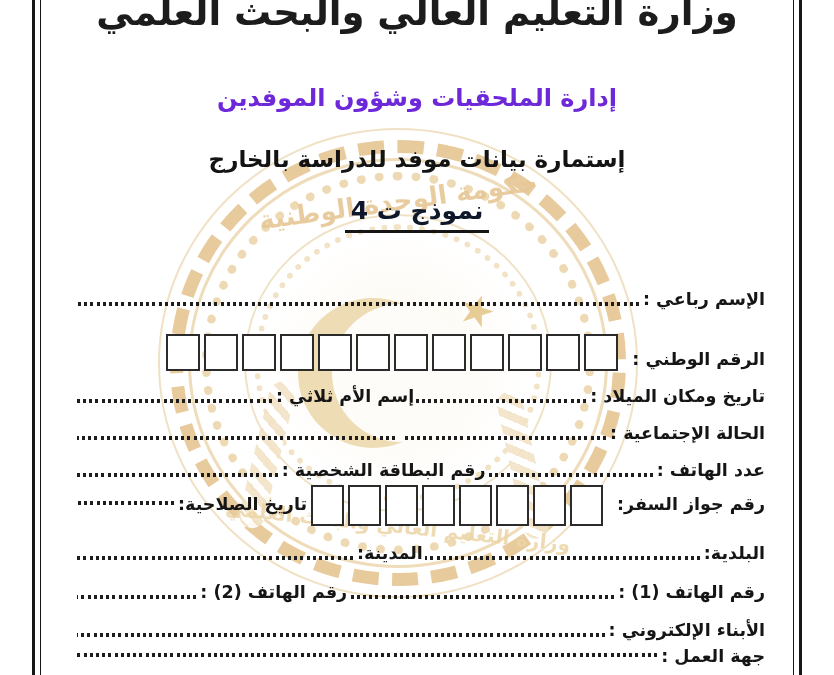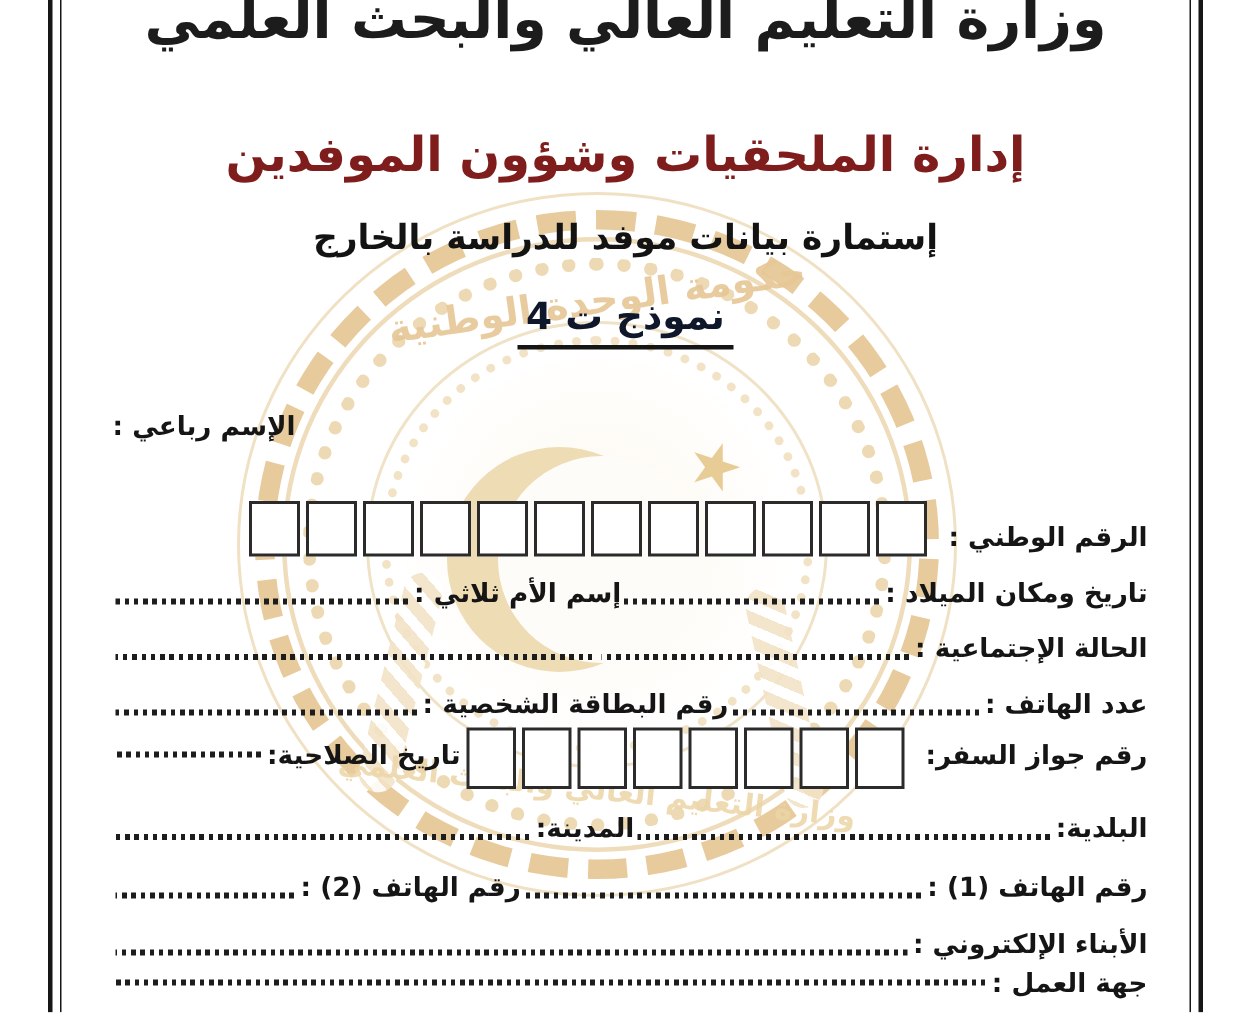--- a/index.html
+++ b/index.html
@@ -32,37 +32,37 @@
   .ribbon{position:absolute;width:26px;height:150px;border-radius:14px;
     background:repeating-linear-gradient(35deg,#f2e3c6 0 8px,#ffffff 8px 15px);opacity:.9;}
   .ribbon.rb1{left:96px;top:252px;transform:rotate(14deg);}
   .ribbon.rb2{left:352px;top:262px;transform:rotate(-12deg);}
 
   
   .content{position:relative;z-index:2;}
   .calligraphy{position:absolute;top:-10px;left:0;right:0;text-align:center;
     font-family:"DejaVu Serif","DejaVu Sans",serif;font-size:37px;font-weight:bold;color:#1c1c1c;
     letter-spacing:-1px;white-space:nowrap;}
-  .dept{position:absolute;top:84px;left:0;right:0;text-align:center;font-size:32px;font-weight:bold;color:#7f1d1d;}
+  .dept{position:absolute;top:84px;left:0;right:0;text-align:center;font-size:24px;font-weight:bold;color:#6d28d9;}
   .form-title{position:absolute;top:146px;left:0;right:0;text-align:center;font-size:23px;font-weight:bold;color:#131313;}
   .form-number{position:absolute;top:196px;left:0;right:0;text-align:center;font-size:25px;font-weight:bold;color:#0f172a;}
   .form-number span{display:inline-block;border-bottom:3px solid #151515;padding:0 6px 5px;}
 
   
   .form-area{position:absolute;top:275px;right:69px;left:75px;z-index:2;}
   .row{display:flex;align-items:flex-end;}
   .row .label{font-size:17.5px;font-weight:bold;color:#151515;white-space:nowrap;line-height:1.25;flex:0 0 auto;}
   .dots{height:4px;margin:0 4px 5px 2px;flex:0 0 auto;
     background-image:repeating-linear-gradient(to left,#1d1d1d 0 3px,transparent 3px 6.2px);}
   .dots.grow{flex:1 1 auto;}
   .w170{width:170px;} .w205{width:205px;} .w165{width:165px;} .w275{width:275px;} .w265{width:265px;}
   .boxes{display:flex;align-items:center;flex:0 0 auto;margin-right:14px;}
   .boxes .cell{width:30px;height:33px;border:2px solid #2b2b2b;background:#fff;margin-left:4px;}
   .boxes.tall .cell{height:37px;width:29px;}
-  .r1{height:36px;flex-direction:column;} .r2{height:60px;} .r3{height:37px;} .r4{height:37px;}
+  .r1{height:36px;} .r2{height:60px;} .r3{height:37px;} .r4{height:37px;}
   .r5{height:37px;} .r6{height:46px;align-items:center;} .r7{height:37px;} .r8{height:39px;}
   .r9{height:38px;} .r10{height:30px;align-items:center;}
 </style>
 </head>
 <body>
 
 <div class="page">
 
   <div class="border-right"></div>
   <div class="border-left"></div>

